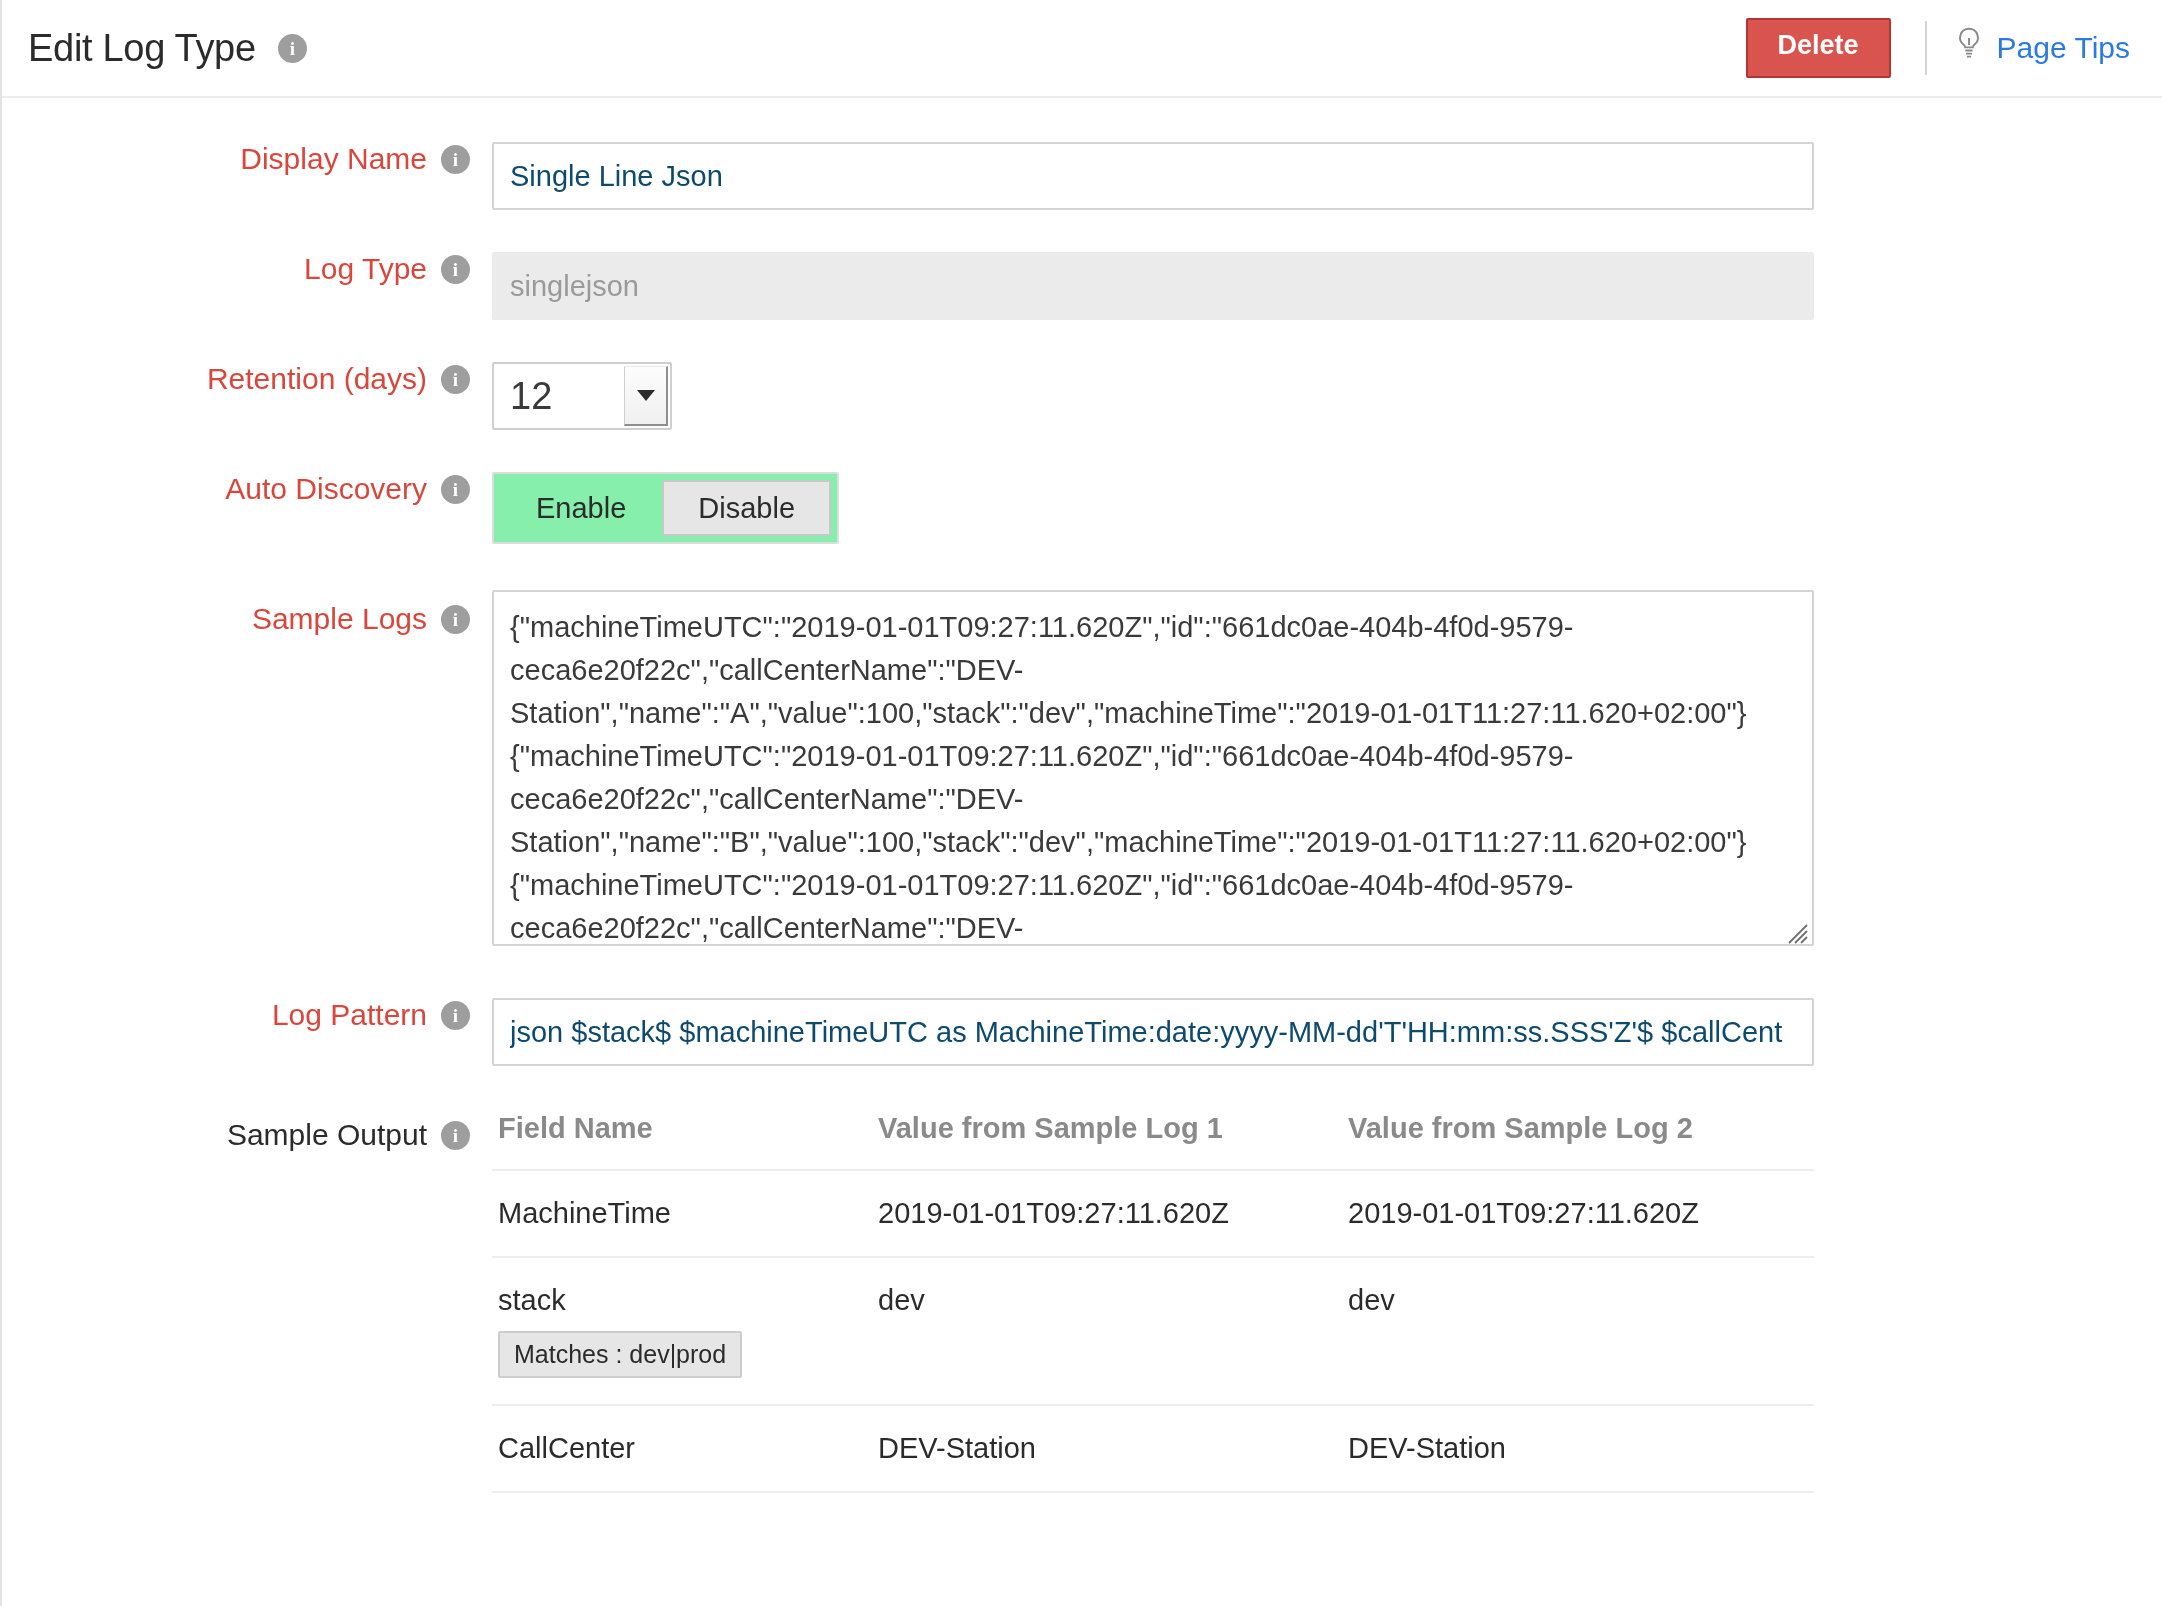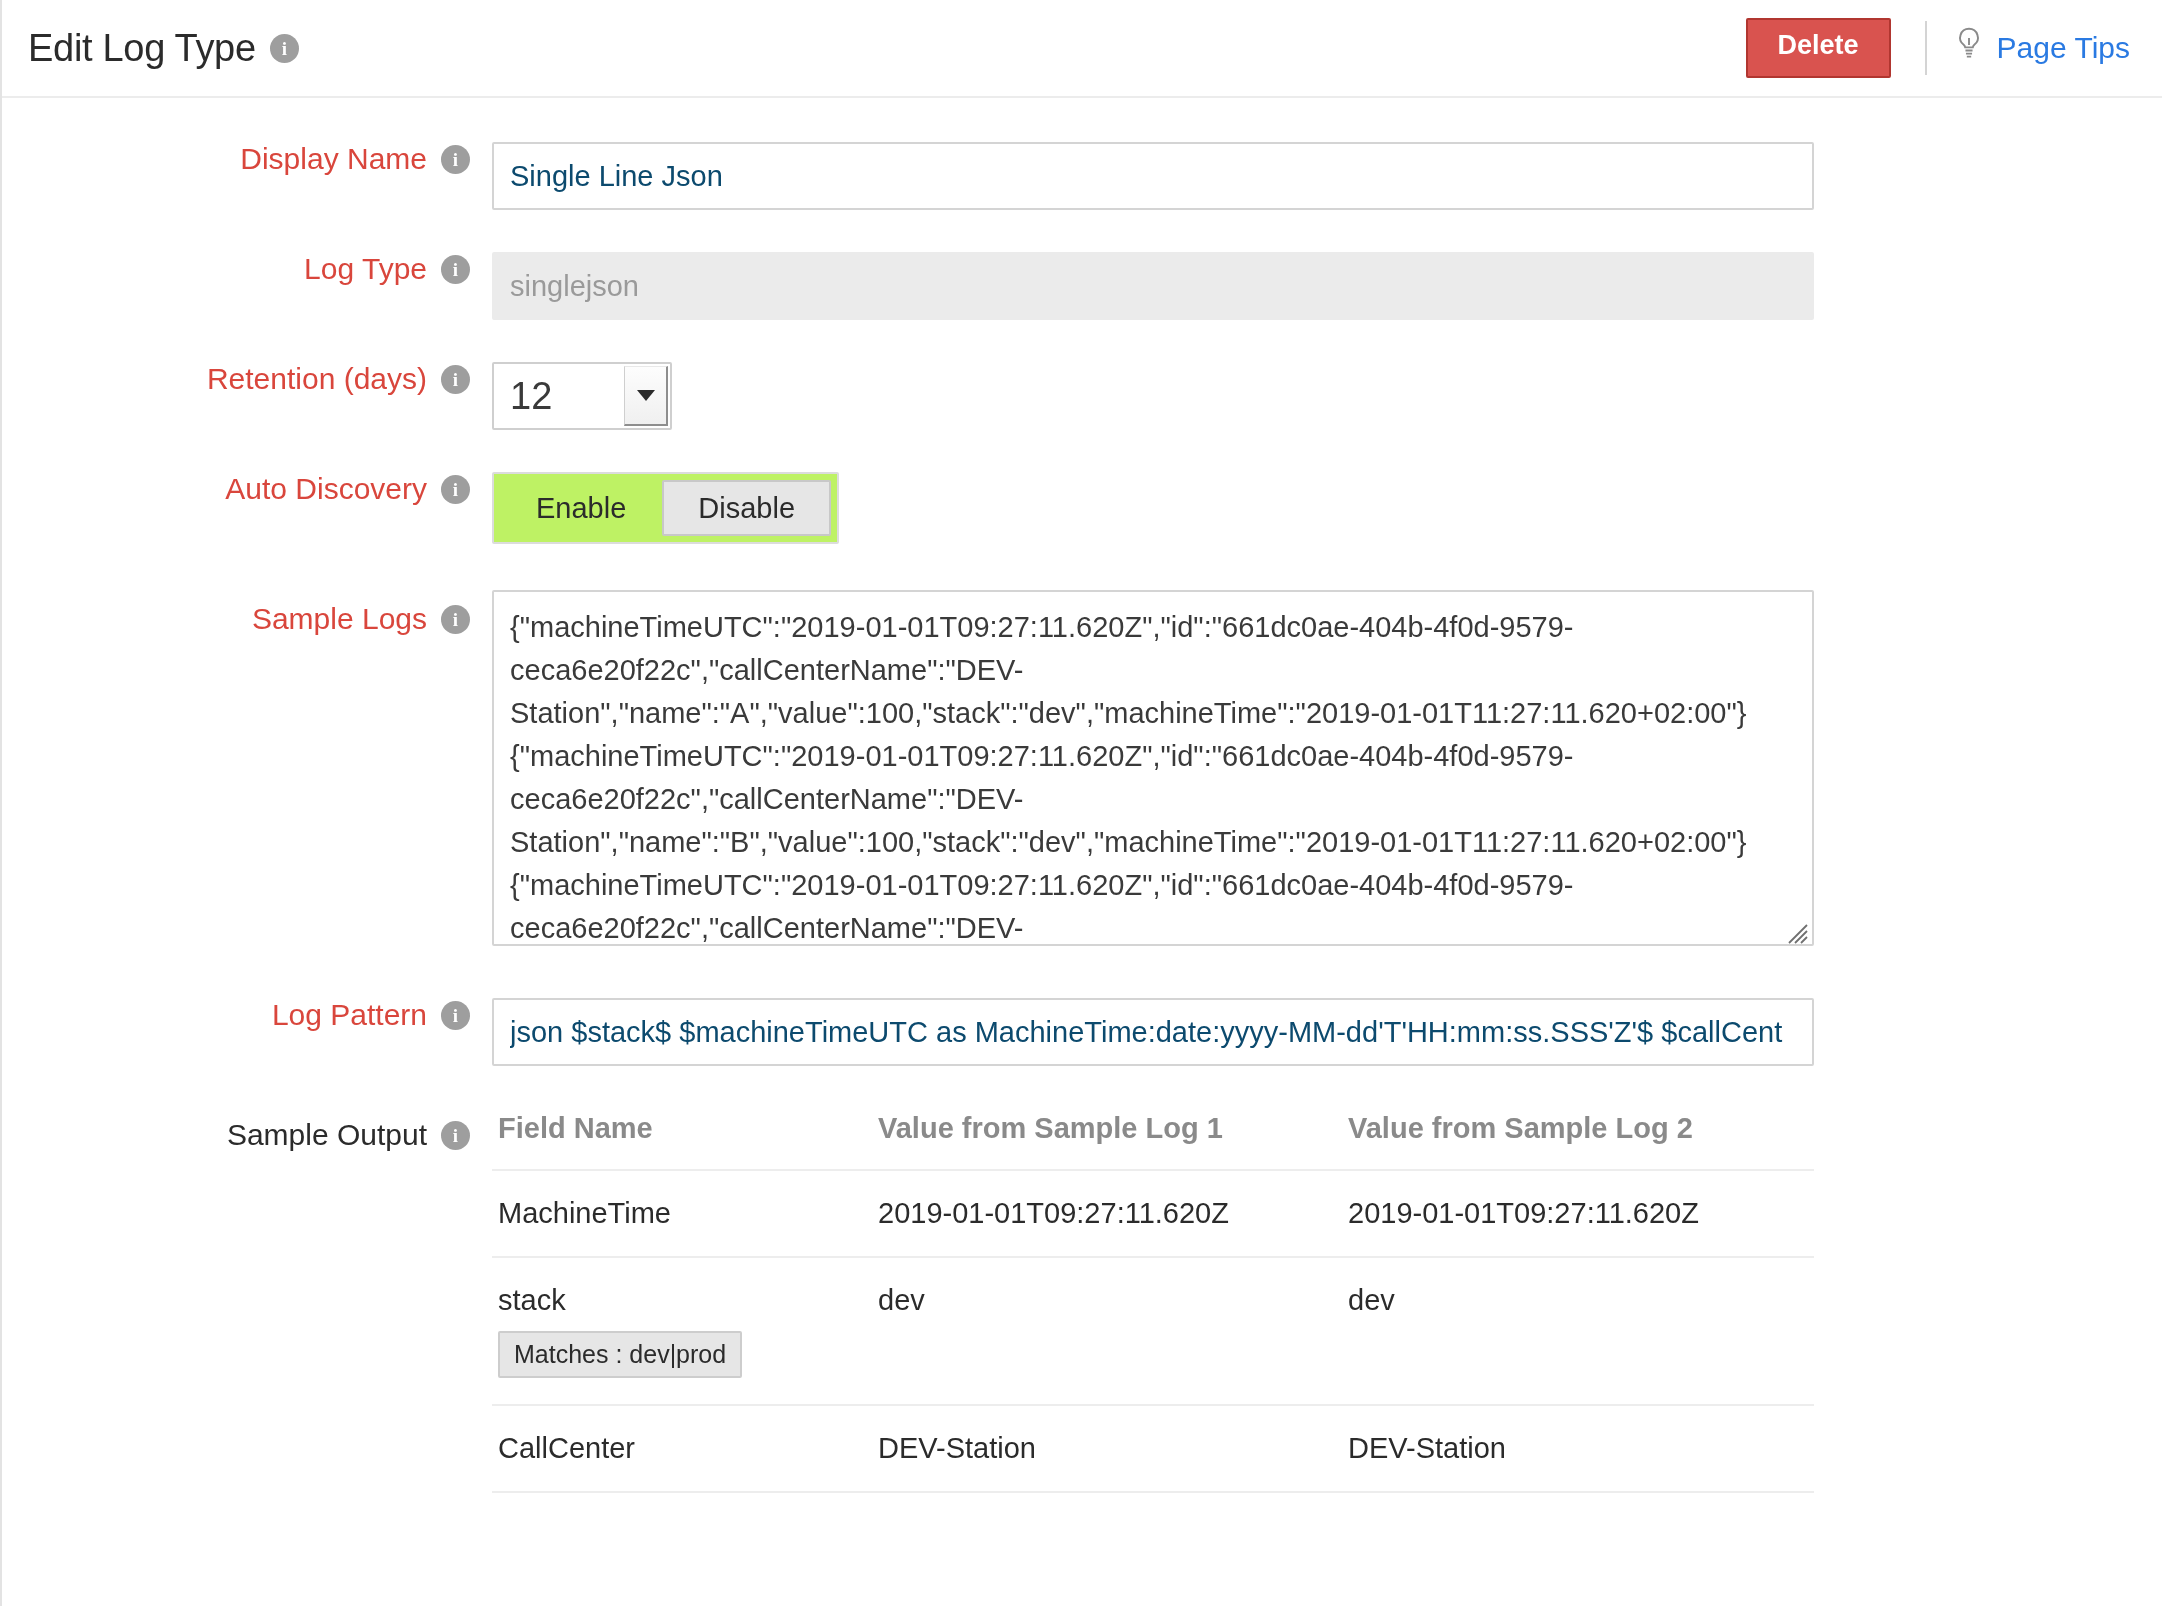--- a/index.html
+++ b/index.html
@@ -29,21 +29,21 @@
     height: 98px;
     border-bottom: 2px solid #ececec;
     display: flex;
     align-items: center;
     padding: 0 32px 0 26px;
     position: relative;
   }
   .header-title-wrap {
     display: flex;
     align-items: center;
-    gap: 14px;
+    gap: 22px;
   }
   .page-title {
     font-size: 38px;
     font-weight: 400;
     color: #2b2b2b;
     letter-spacing: -0.3px;
     line-height: 1;
   }
   .header-right {
     margin-left: auto;
@@ -174,21 +174,21 @@
     border-left: 9px solid transparent;
     border-right: 9px solid transparent;
     border-top: 11px solid #2b2b2b;
   }
 
   
   .toggle-group {
     display: inline-flex;
     align-items: center;
     border: 2px solid #dcdcdc;
-    background: #bef264;
+    background: #86efac;
     padding: 6px;
     border-radius: 2px;
     height: 72px;
   }
   .toggle-opt {
     font-size: 29px;
     color: #2b2b2b;
     padding: 0 34px;
     height: 100%;
     display: flex;

